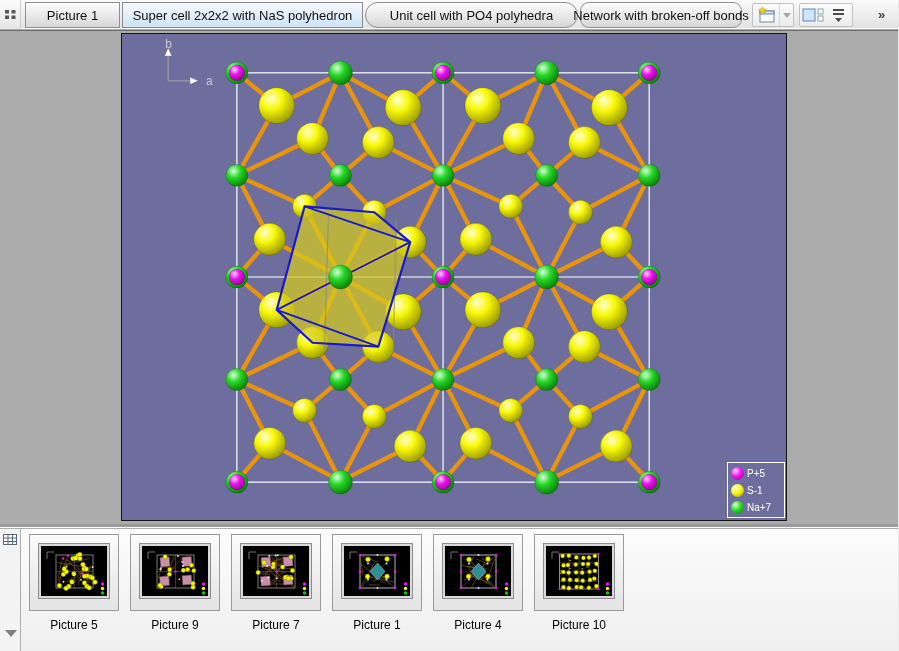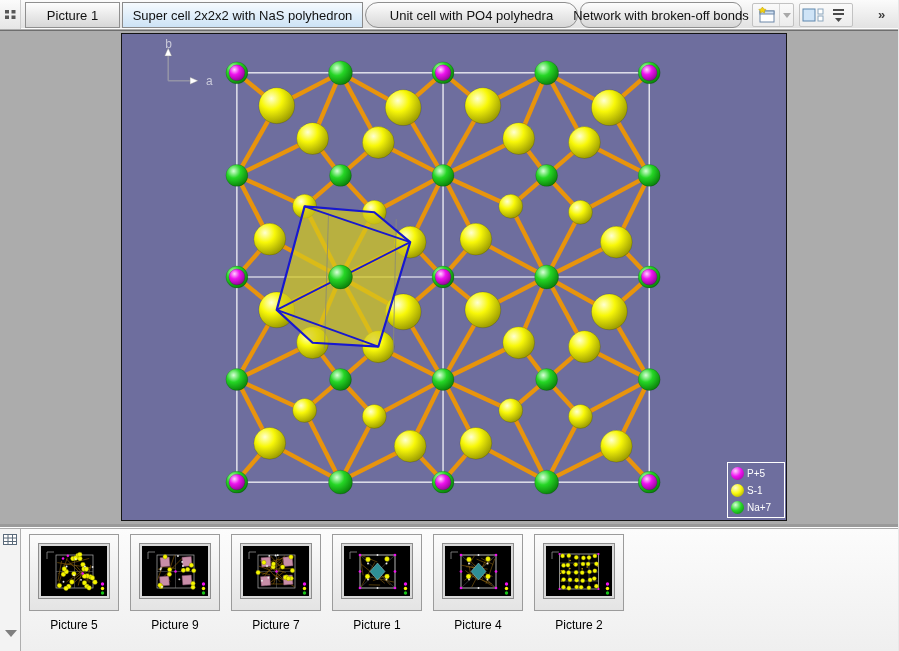--- a/index.html
+++ b/index.html
@@ -659,16 +659,16 @@
               <circle cx="14.467181069958848" cy="27.481159979423868" r="0.8" fill="#c9a500"></circle>
               <circle cx="13.5" cy="8" r="1.1" fill="#ee12ee"></circle>
               <circle cx="52.5" cy="8" r="1.1" fill="#ee12ee"></circle>
               <circle cx="13.5" cy="43" r="1.1" fill="#ee12ee"></circle>
               <circle cx="52.5" cy="43" r="1.1" fill="#ee12ee"></circle>
               <circle cx="61.5" cy="38" r="1.7" fill="#f012f0"></circle>
               <circle cx="61.5" cy="42.5" r="1.7" fill="#f5f500"></circle>
               <circle cx="61.5" cy="47" r="1.7" fill="#17c517"></circle>
             </svg></div>
         </div>
-      <div class="thumb-label">Picture 2</div>
+      <div class="thumb-label">Picture 10</div>
     </div>
   </div>
 </div>
 
 </body></html>

